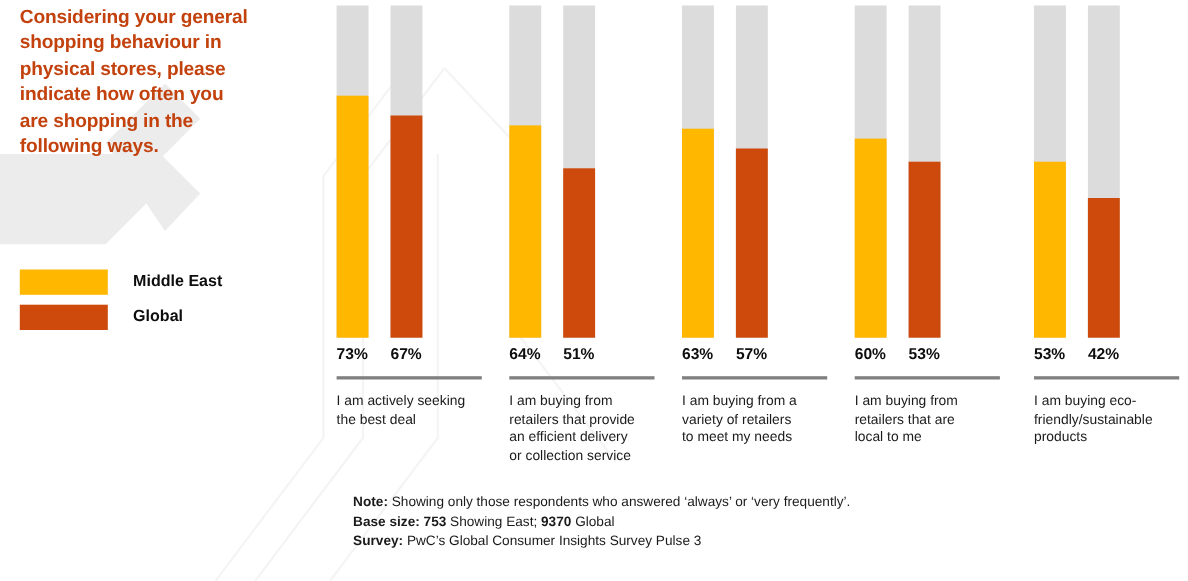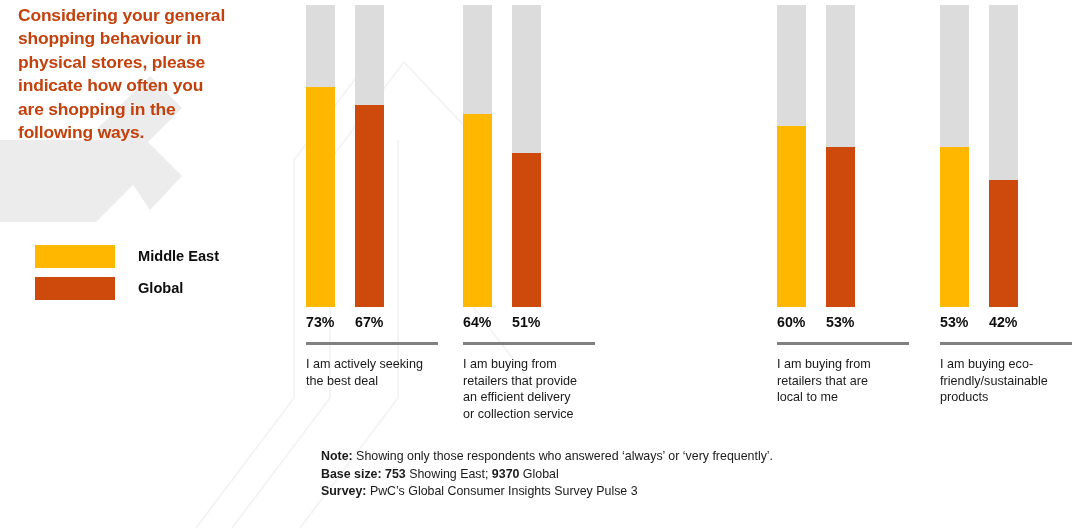--- a/index.html
+++ b/index.html
@@ -37,21 +37,21 @@
     font-size: 17.4px;
     font-weight: bold;
     line-height: 1.345;
     letter-spacing: -0.15px;
     color: #c2410c;
     white-space: pre-line;
   }
 
   #legend {
     position: absolute;
-    left: 35px;
+    left: 18px;
     top: 243px;
     z-index: 2;
     text-align: right;
   }
   .legend-row {
     display: flex;
     align-items: center;
     height: 26px;
     margin-bottom: 6px;
   }
@@ -230,20 +230,38 @@
       <span class="value me">64%</span>
       <span class="value gl">51%</span>
     </div>
     <div class="rule"></div>
     <div class="cat-label">I am buying from
 retailers that provide
 an efficient delivery
 or collection service</div>
   </div>
 
+  <div class="group" style="left:314px">
+    <div class="bars">
+      <div class="bar-track me">
+        <div class="bar-fill me" style="height: 63%;"></div>
+      </div>
+      <div class="bar-track gl">
+        <div class="bar-fill gl" style="height: 57%;"></div>
+      </div>
+    </div>
+    <div class="values">
+      <span class="value me">63%</span>
+      <span class="value gl">57%</span>
+    </div>
+    <div class="rule"></div>
+    <div class="cat-label">I am buying from a
+variety of retailers
+to meet my needs</div>
+  </div>
 
   <div class="group" style="left:471px">
     <div class="bars">
       <div class="bar-track me">
         <div class="bar-fill me" style="height: 60%;"></div>
       </div>
       <div class="bar-track gl">
         <div class="bar-fill gl" style="height: 53%;"></div>
       </div>
     </div>

